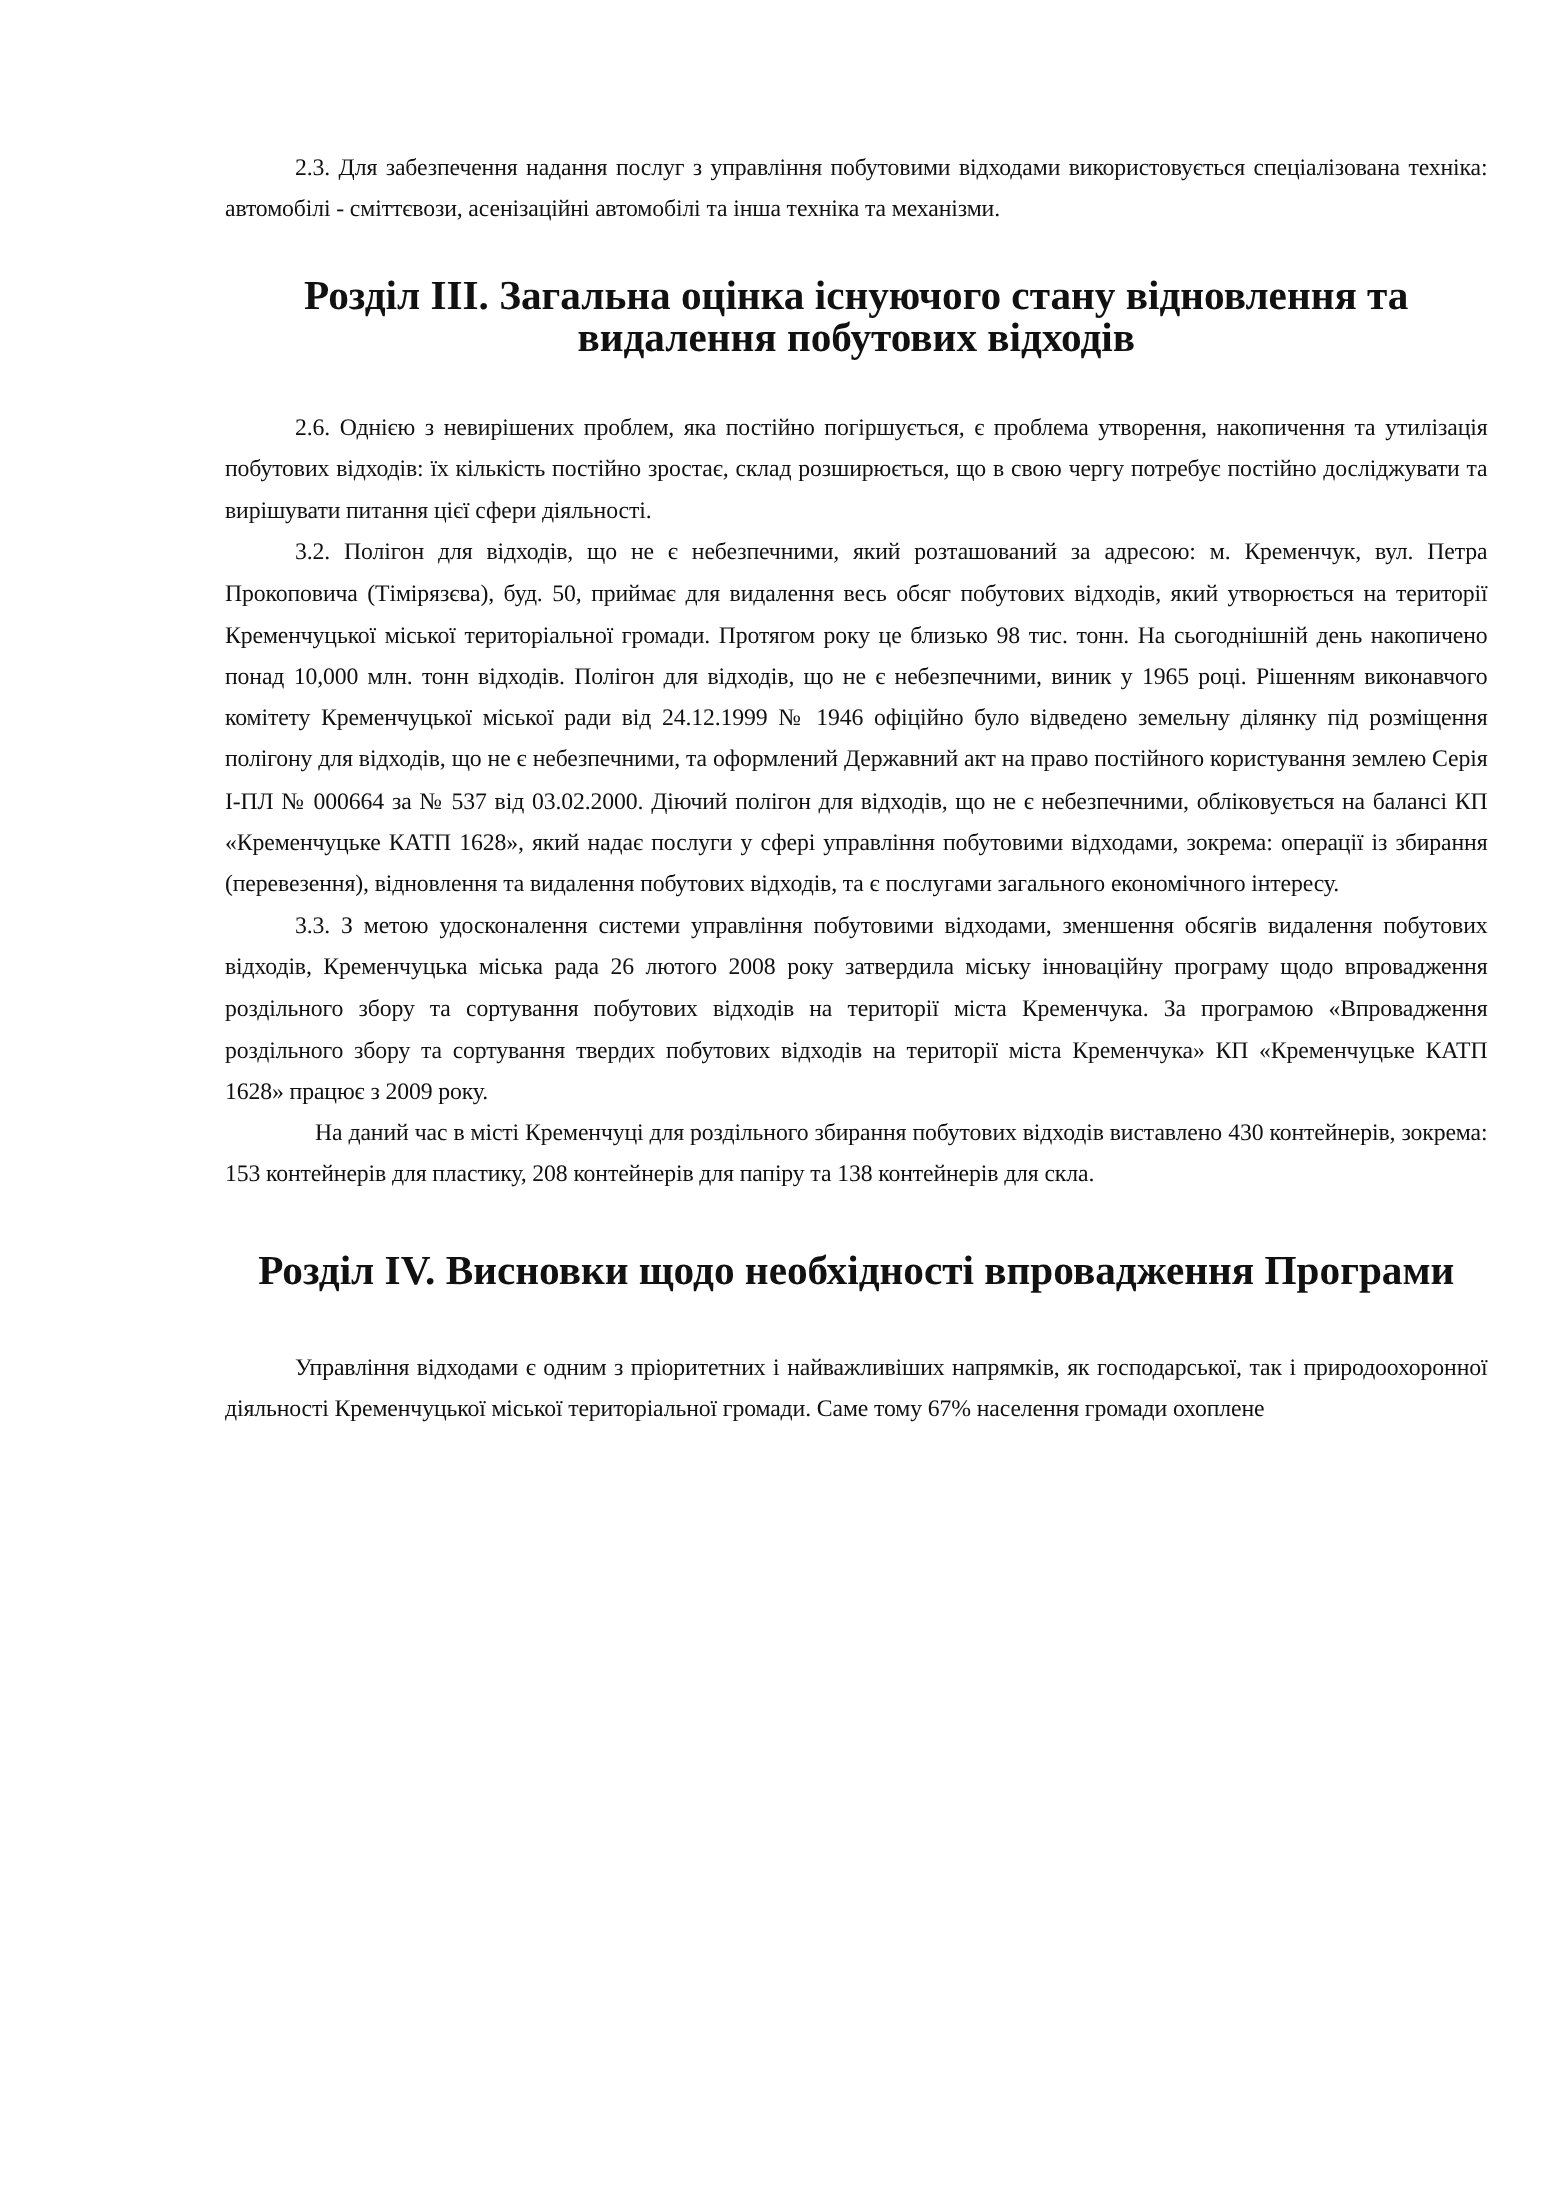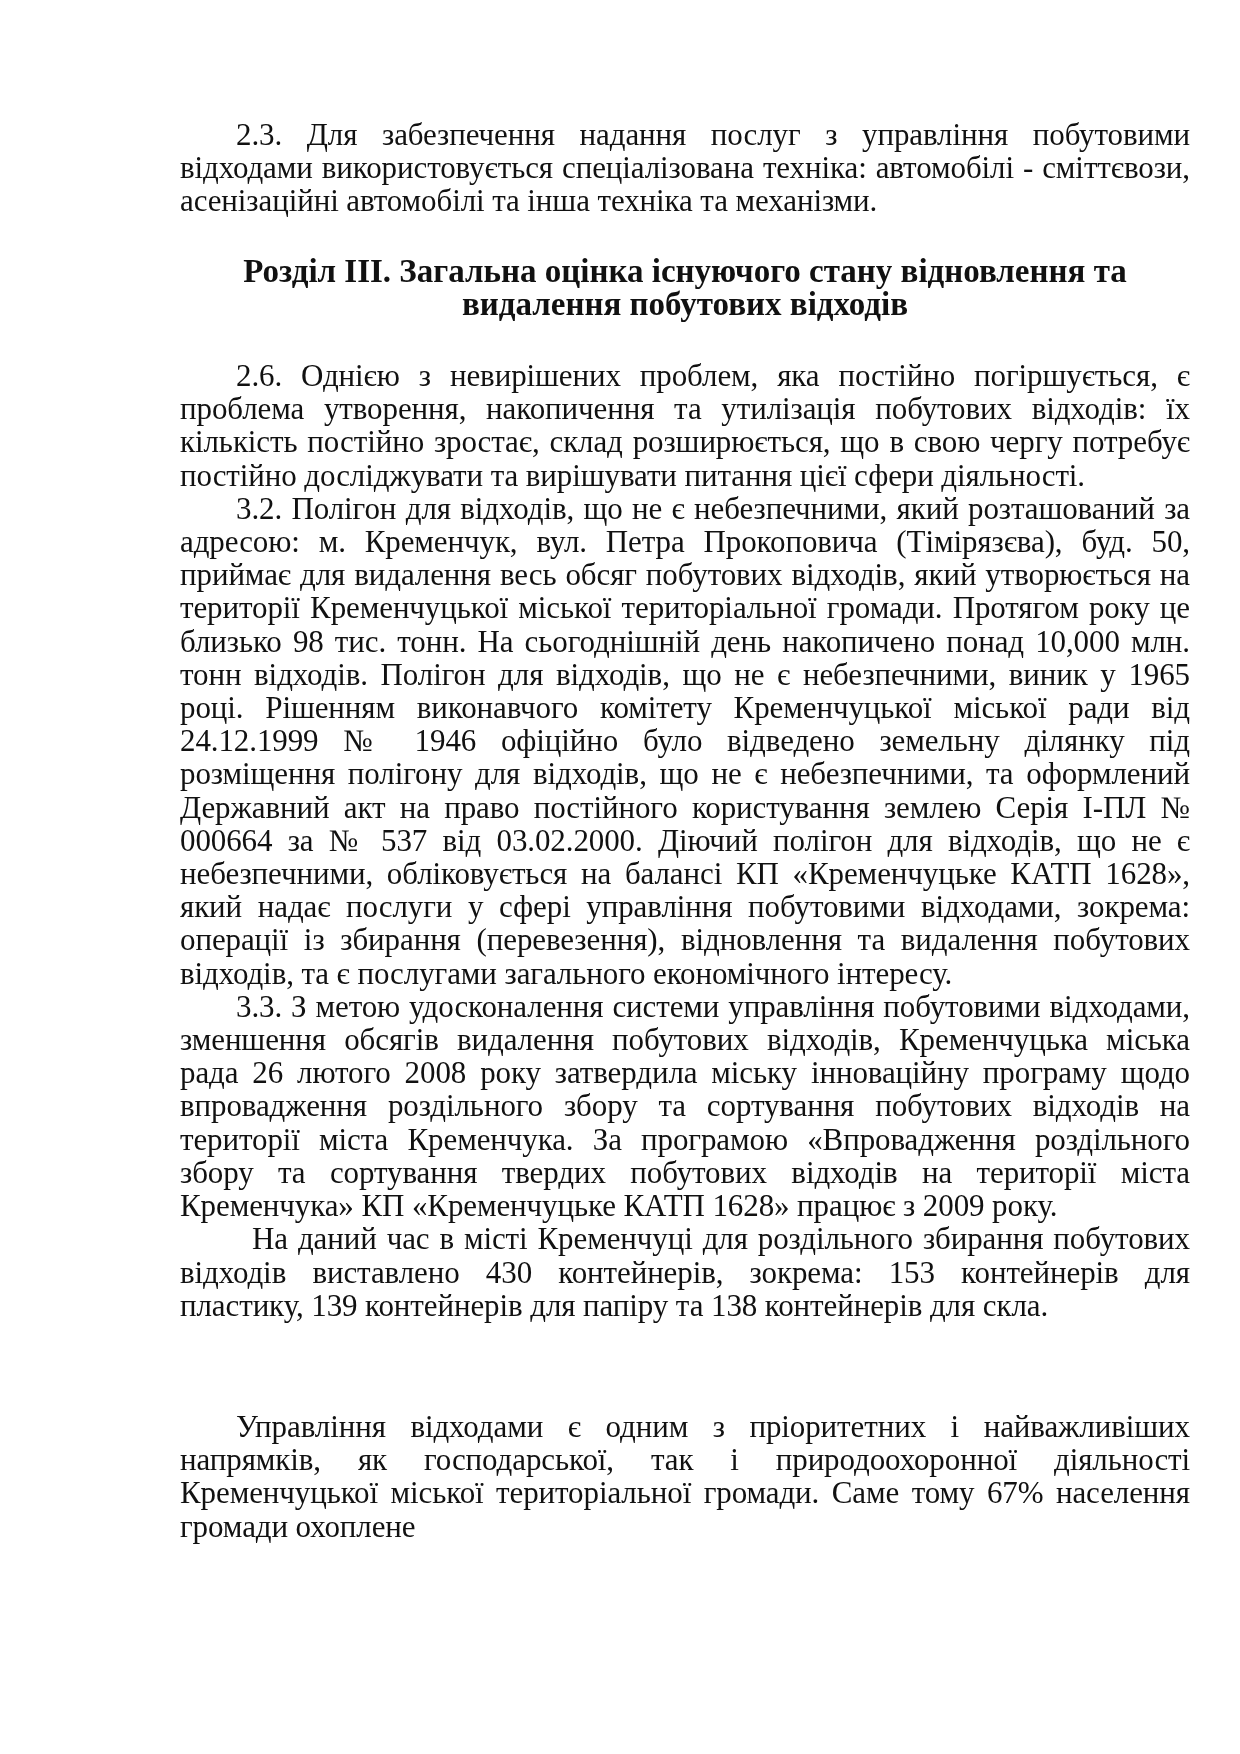--- a/index.html
+++ b/index.html
@@ -16,21 +16,21 @@
     color: #111111;
   }
   .page {
     position: absolute;
     left: 180px;
     top: 118px;
     width: 1010px;
   }
   p.para {
     margin: 0;
-    font-size: 31px;
+    font-size: 19px;
     line-height: 33.2px;
     text-align: justify;
     text-indent: 56px;
     letter-spacing: -0.1px;
   }
   p.para.indent-big { text-indent: 72px; }
   h2.section {
     margin: 0;
     font-size: 33px;
     line-height: 33.2px;
@@ -49,20 +49,21 @@
 
   <p class="para">2.3. Для забезпечення надання послуг з управління побутовими відходами використовується спеціалізована техніка: автомобілі - сміттєвози, асенізаційні автомобілі та інша техніка та механізми.</p>
 
   <div class="gap-before-h3"></div>
   <h2 class="section">Розділ ІІІ. Загальна оцінка існуючого стану відновлення та видалення побутових відходів</h2>
   <div class="gap-after-h3"></div>
 
   <p class="para">2.6. Однією з невирішених проблем, яка постійно  погіршується, є проблема утворення, накопичення та утилізація побутових відходів: їх кількість постійно зростає, склад розширюється, що в свою чергу потребує постійно досліджувати та вирішувати питання цієї сфери діяльності.</p>
   <p class="para">3.2. Полігон для відходів, що не є небезпечними, який розташований за адресою: м. Кременчук, вул. Петра Прокоповича (Тімірязєва), буд. 50, приймає для видалення весь обсяг побутових відходів, який утворюється на території Кременчуцької міської територіальної громади. Протягом року це близько 98 тис. тонн. На сьогоднішній день накопичено понад 10,000 млн. тонн відходів. Полігон для відходів, що не є небезпечними, виник у 1965 році. Рішенням виконавчого комітету Кременчуцької міської ради від 24.12.1999 № 1946 офіційно було відведено земельну ділянку під розміщення полігону для відходів, що не є небезпечними, та оформлений  Державний  акт  на право постійного  користування  землею Серія І-ПЛ № 000664 за № 537 від 03.02.2000. Діючий полігон для відходів, що не є небезпечними, обліковується на балансі КП «Кременчуцьке КАТП 1628», який надає послуги у сфері управління побутовими відходами, зокрема: операції із збирання (перевезення), відновлення та видалення побутових відходів, та є послугами загального економічного інтересу.</p>
   <p class="para">3.3. З метою удосконалення системи управління побутовими відходами, зменшення обсягів видалення побутових відходів, Кременчуцька міська рада 26 лютого 2008 року затвердила міську інноваційну програму щодо впровадження роздільного збору та сортування побутових відходів на території міста Кременчука. За програмою «Впровадження роздільного збору та сортування твердих побутових відходів на території міста Кременчука» КП «Кременчуцьке КАТП 1628» працює з 2009 року.</p>
-  <p class="para indent-big">На даний час в місті Кременчуці для роздільного збирання побутових відходів виставлено 430 контейнерів, зокрема: 153 контейнерів для пластику, 139 контейнерів для папіру та 138 контейнерів для скла.</p>
+  <p class="para indent-big">На даний час в місті Кременчуці для роздільного збирання побутових відходів виставлено 430 контейнерів, зокрема: 153 контейнерів для пластику, 208 контейнерів для папіру та 138 контейнерів для скла.</p>
 
   <div class="gap-before-h4"></div>
+  <h2 class="section">Розділ IV. Висновки щодо необхідності впровадження Програми</h2>
   <div class="gap-after-h4"></div>
 
   <p class="para">Управління відходами є одним з пріоритетних і найважливіших напрямків, як господарської, так і природоохоронної діяльності Кременчуцької міської територіальної громади. Саме тому 67% населення громади охоплене</p>
 
 </div>
 
 </body></html>

